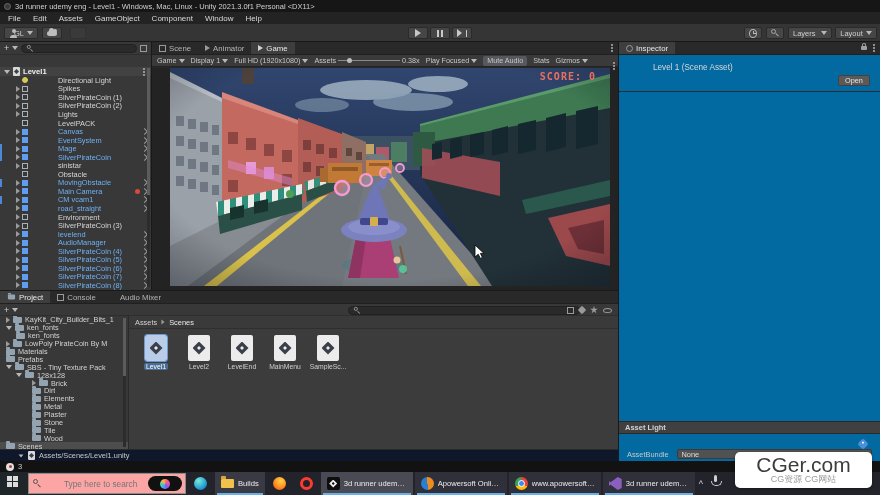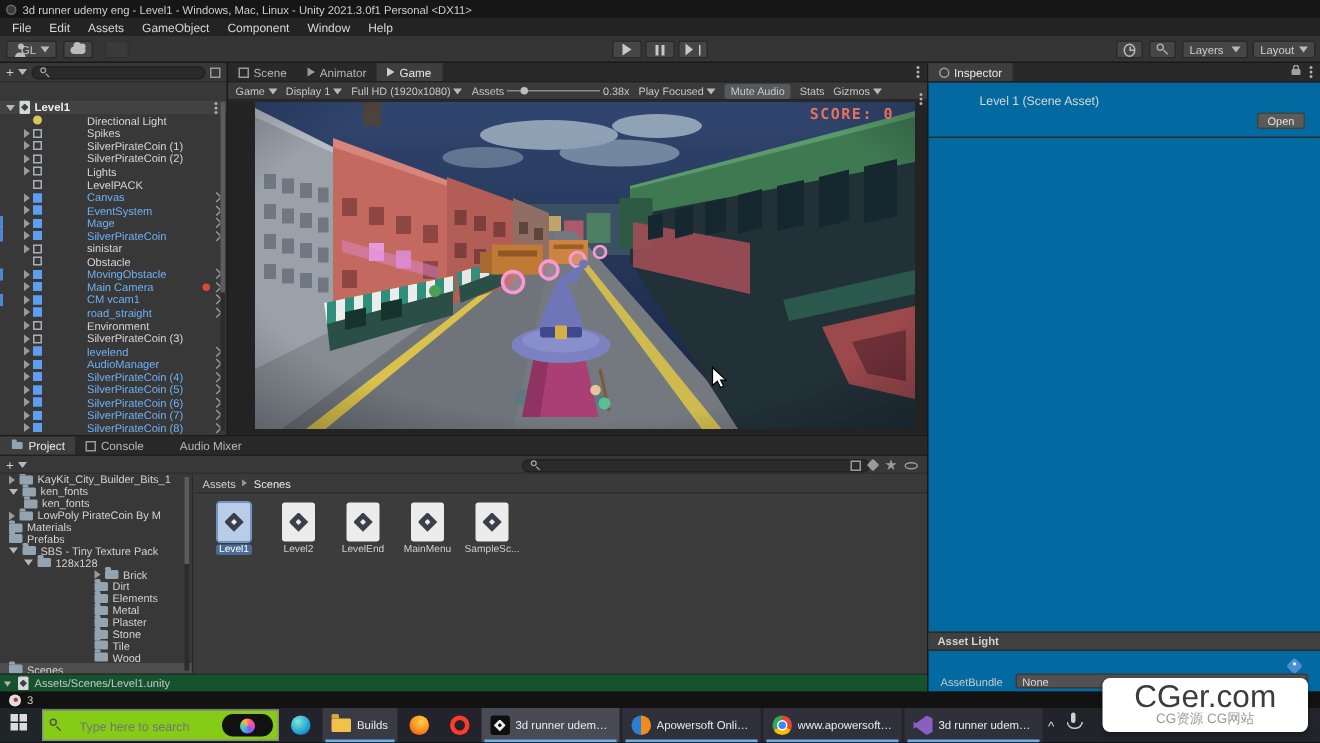--- a/index.html
+++ b/index.html
@@ -90,47 +90,47 @@
   #project{left:0;top:290px;width:618px;height:171px;background:#383838;border-top:1px solid #191919;box-sizing:border-box;}
   .ptoolbar{position:relative;height:12px;border-bottom:1px solid #2e2e2e;display:flex;align-items:center;padding:0 4px;gap:3px;box-sizing:border-box;}
   .psearch{position:absolute;left:348px;top:1.5px;width:232px;}
   .pt-icons{position:absolute;right:6px;top:2px;display:flex;gap:5px;align-items:center;}
   .fold{width:9px;height:6px;background:#93a4b0;border-radius:1px;position:relative;flex:0 0 auto;}
   .fold::before{content:"";position:absolute;top:-2px;left:0;width:4px;height:2px;background:#93a4b0;border-radius:1px 1px 0 0;}
   .pbody{position:absolute;left:0;top:25px;right:0;bottom:12px;}
   .ptree{position:absolute;left:0;top:0;width:129px;height:100%;border-right:1px solid #2a2a2a;overflow:hidden;box-sizing:border-box;}
   .frow{display:flex;align-items:center;gap:3px;height:7.9px;padding-left:6px;font-size:7.3px;color:#d2d2d2;}
   .frow.d1{padding-left:16px;}
-  .frow.d2{padding-left:16px;margin-left:47px;}
+  .frow.d2{padding-left:32px;}
   .frow.sel{background:#4d4d4d;}
   .frow .tri-r,.frow .tri-d{display:none;flex:0 0 auto;}
   .frow.has-exp:not(.open) .tri-r{display:block;}
   .frow.open .tri-d{display:block;}
   .flabel{white-space:nowrap;overflow:hidden;text-overflow:ellipsis;}
   .pgrid{position:absolute;left:129px;top:0;right:0;bottom:0;background:#3c3c3c;}
   .crumbs{height:12px;background:#3a3a3a;border-bottom:1px solid #2f2f2f;display:flex;align-items:center;gap:4px;padding-left:6px;font-size:7.4px;}
   .tiles{display:flex;gap:5px;padding:6px 8px;}
   .tile{width:38px;display:flex;flex-direction:column;align-items:center;gap:2px;}
   .doc{width:22px;height:26px;background:#ececec;border-radius:2px;position:relative;display:flex;align-items:center;justify-content:center;}
   .ucube{width:13px;height:13px;background:#3a3f4a;clip-path:polygon(50% 0,100% 50%,50% 100%,0 50%);position:relative;}
   .ucube::after{content:"";position:absolute;left:4.5px;top:4.5px;width:4px;height:4px;background:#ececec;clip-path:polygon(50% 0,100% 50%,50% 100%,0 50%);}
   .tile.sel .doc{background:#b9cde8;outline:1px solid #6f9ad0;}
   .tlabel{font-size:6.8px;color:#cfcfcf;max-width:38px;white-space:nowrap;overflow:hidden;text-overflow:ellipsis;padding:0 2px;}
   .tile.sel .tlabel{background:#4a6d96;color:#fff;border-radius:2px;}
-  .pstatus{position:absolute;left:0;bottom:0;right:0;height:12px;background:#14532d;border-top:1px solid #2a2a2a;display:flex;align-items:center;gap:4px;padding-left:2px;font-size:7.4px;color:#c6c6c6;box-sizing:border-box;}
+  .pstatus{position:absolute;left:0;bottom:0;right:0;height:12px;background:#0f172a;border-top:1px solid #2a2a2a;display:flex;align-items:center;gap:4px;padding-left:18px;font-size:7.4px;color:#c6c6c6;box-sizing:border-box;}
   .minidoc{width:7px;height:9px;background:#d8d8d8;border-radius:1px;position:relative;}
   .minidoc::after{content:"";position:absolute;inset:2px 1px;background:#3a3f4a;clip-path:polygon(50% 0,100% 50%,50% 100%,0 50%);}
   
   #statusbar{left:0;top:461px;width:880px;height:11px;background:#121212;display:flex;align-items:center;gap:4px;padding-left:6px;box-sizing:border-box;font-size:7.5px;color:#cfcfcf;}
   .sb-ic{width:8px;height:8px;border-radius:50%;background:#e0e0e0;position:relative;}
   .sb-ic::after{content:"";position:absolute;inset:2.5px;background:#c23a3a;border-radius:50%;}
   #taskbar{left:0;top:472px;width:880px;height:23px;background:#23232b;display:flex;align-items:center;}
   .start{width:28px;height:23px;display:flex;align-items:center;justify-content:center;background:#1f2629;}
   .winlogo{width:5px;height:5px;background:#dcdcdc;box-shadow:6px 0 0 #dcdcdc,0 6px 0 #dcdcdc,6px 6px 0 #dcdcdc;margin:-5px 5px 5px -5px;}
-  .tsearch{width:158px;height:21px;background:#84cc16;border:1px solid #8a8a8a;box-sizing:border-box;display:flex;align-items:center;gap:9px;padding:0 4px;position:relative;}
+  .tsearch{width:158px;height:21px;background:#fca5a5;border:1px solid #8a8a8a;box-sizing:border-box;display:flex;align-items:center;gap:20px;padding:0 4px;position:relative;}
   .tsearch .mag::before{border-color:#555;}
   .tsearch .mag::after{background:#555;}
   .tsinput{border:none;background:transparent;outline:none;font-size:8.3px;color:#333;width:86px;font-family:"Liberation Sans",sans-serif;}
   .copilot{position:absolute;right:3px;top:2px;width:34px;height:15px;background:#111;border-radius:8px;display:flex;align-items:center;justify-content:center;}
   .copilot i{width:10px;height:10px;border-radius:50%;background:conic-gradient(from 30deg,#ff5f6d,#d84fd0,#7a5cf0,#4aa8f0,#58d0a8,#ffb347,#ff5f6d);}
   .task{height:23px;display:flex;align-items:center;gap:4px;padding:0 6px;position:relative;background:#30303a;margin-left:2px;max-width:92px;box-sizing:border-box;}
   .task:not(.run):not(.active):not(.lite){background:transparent;}
   .task.lite{background:#3a3a44;}
   .task.active{background:#4a4a55;}
   .task.run::after{content:"";position:absolute;left:2px;right:2px;bottom:0;height:2px;background:#6ab0e8;}

